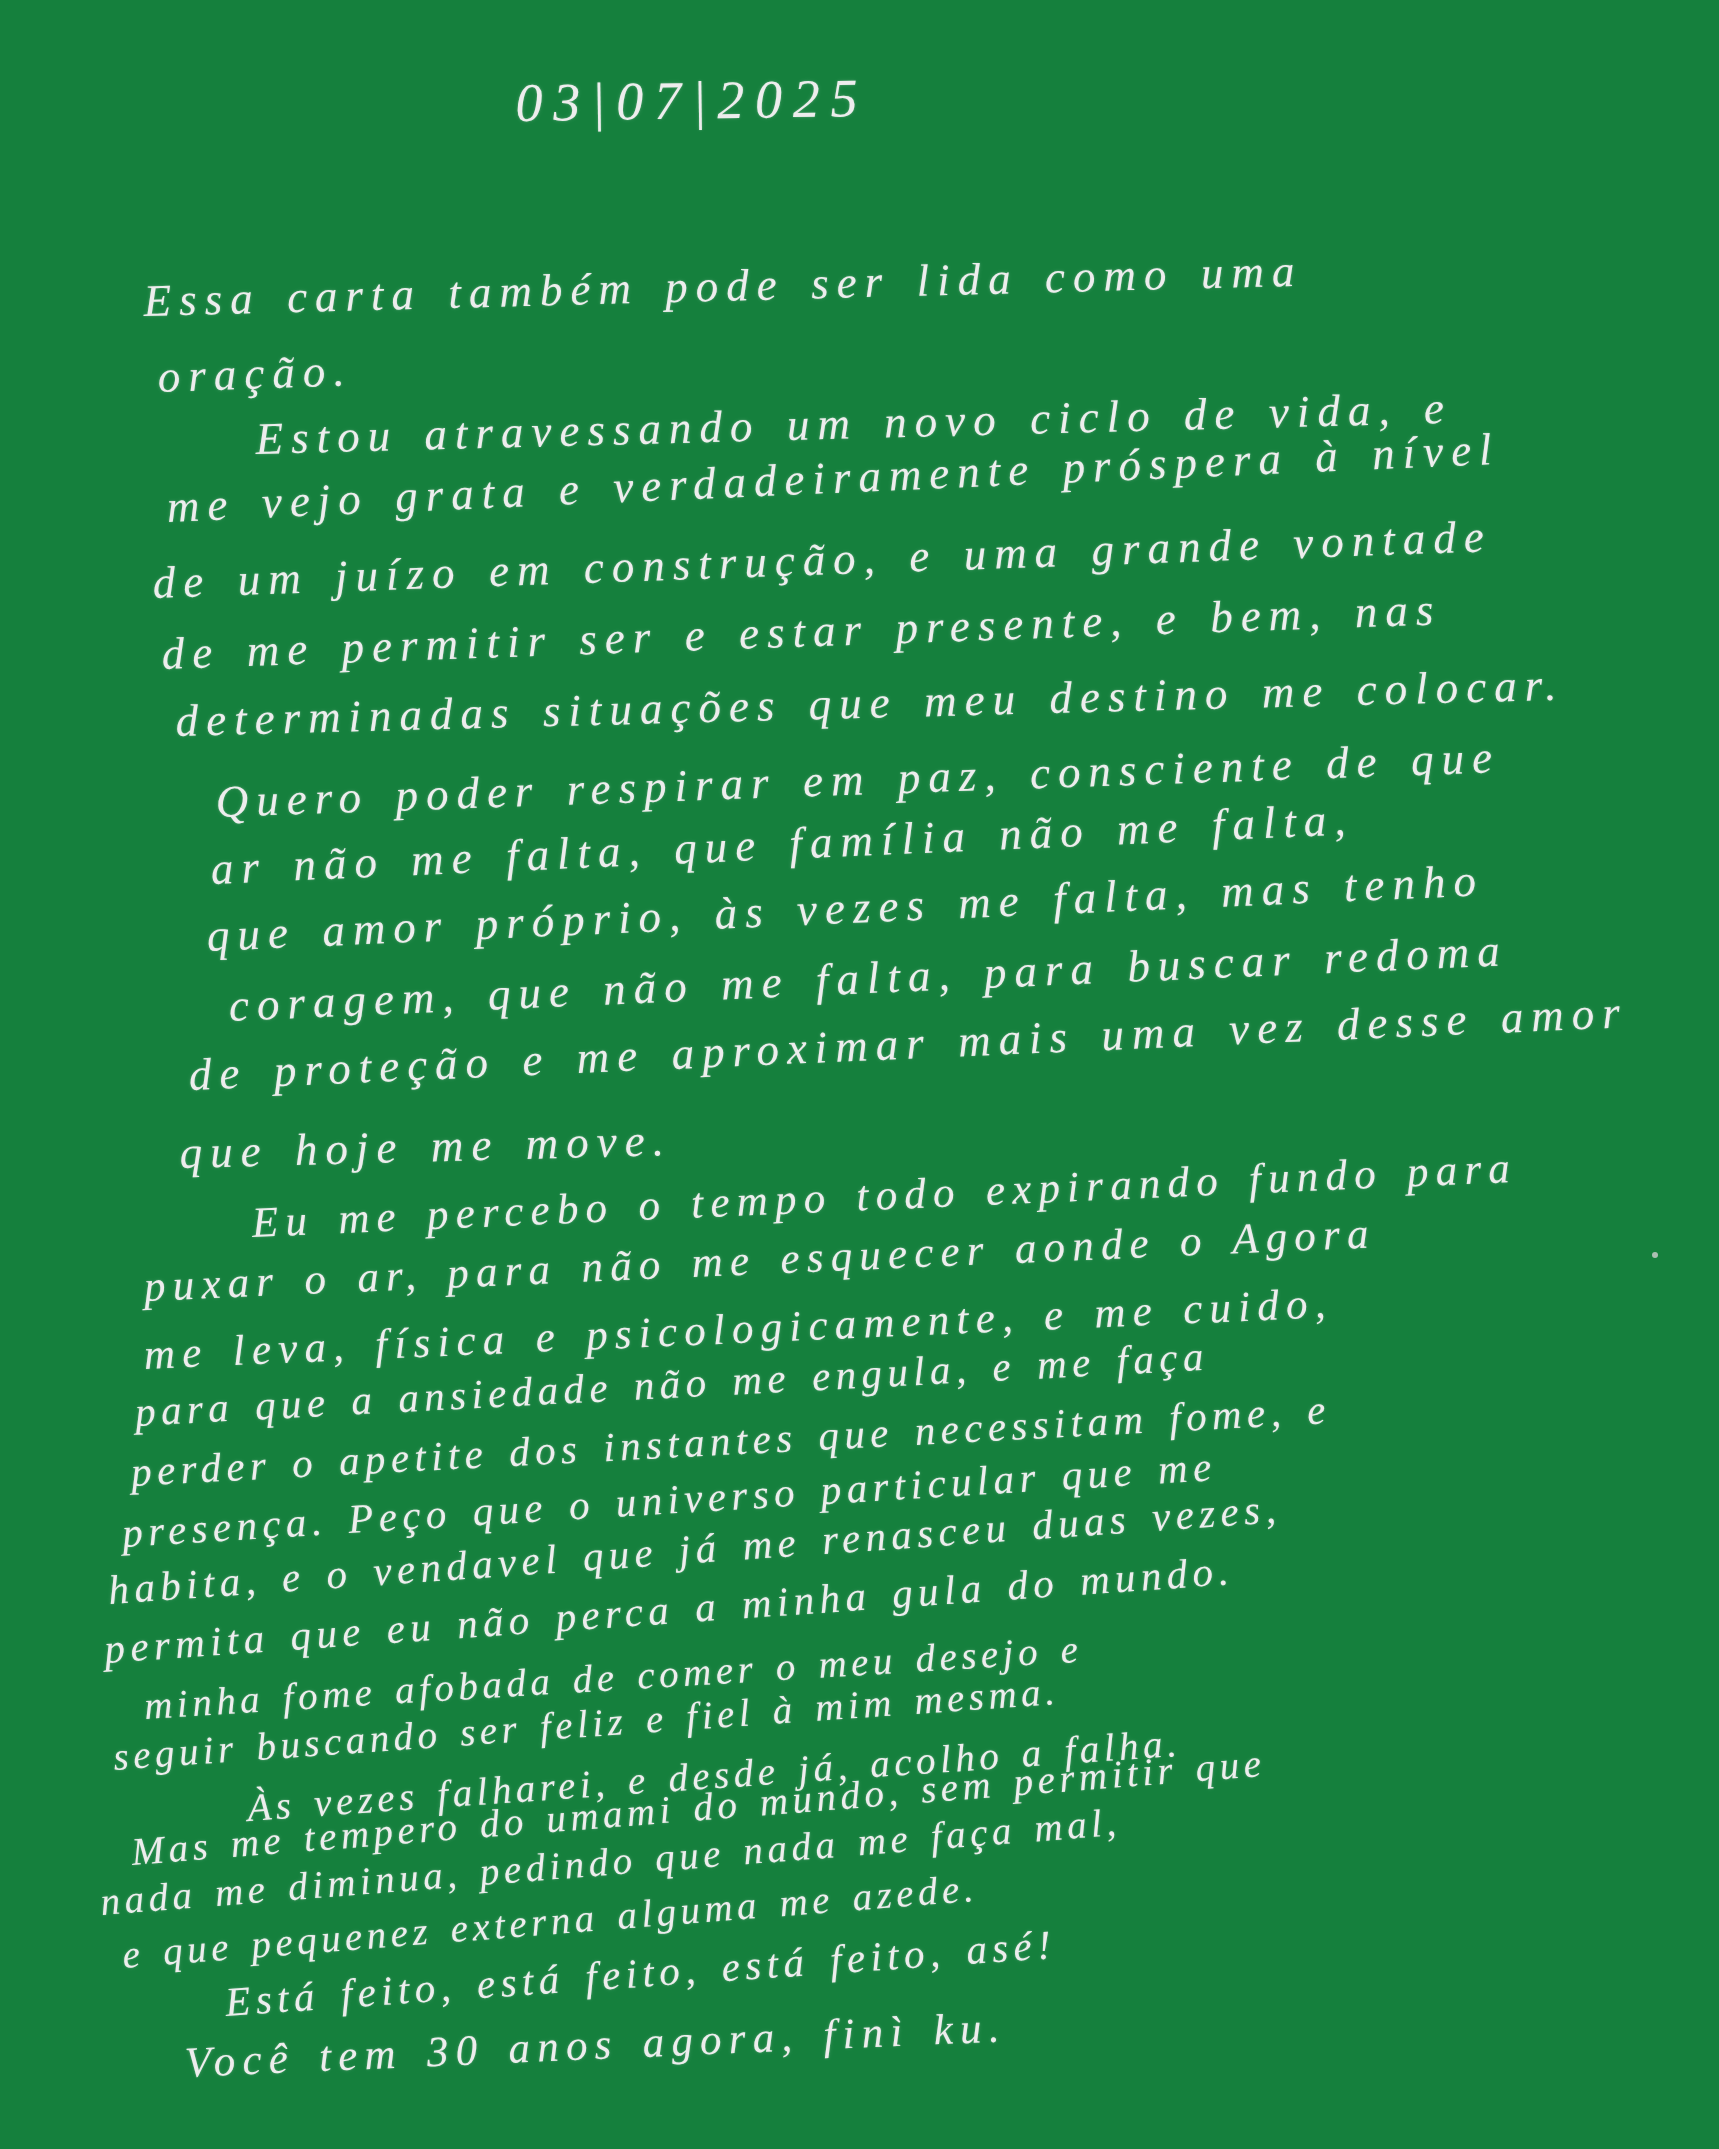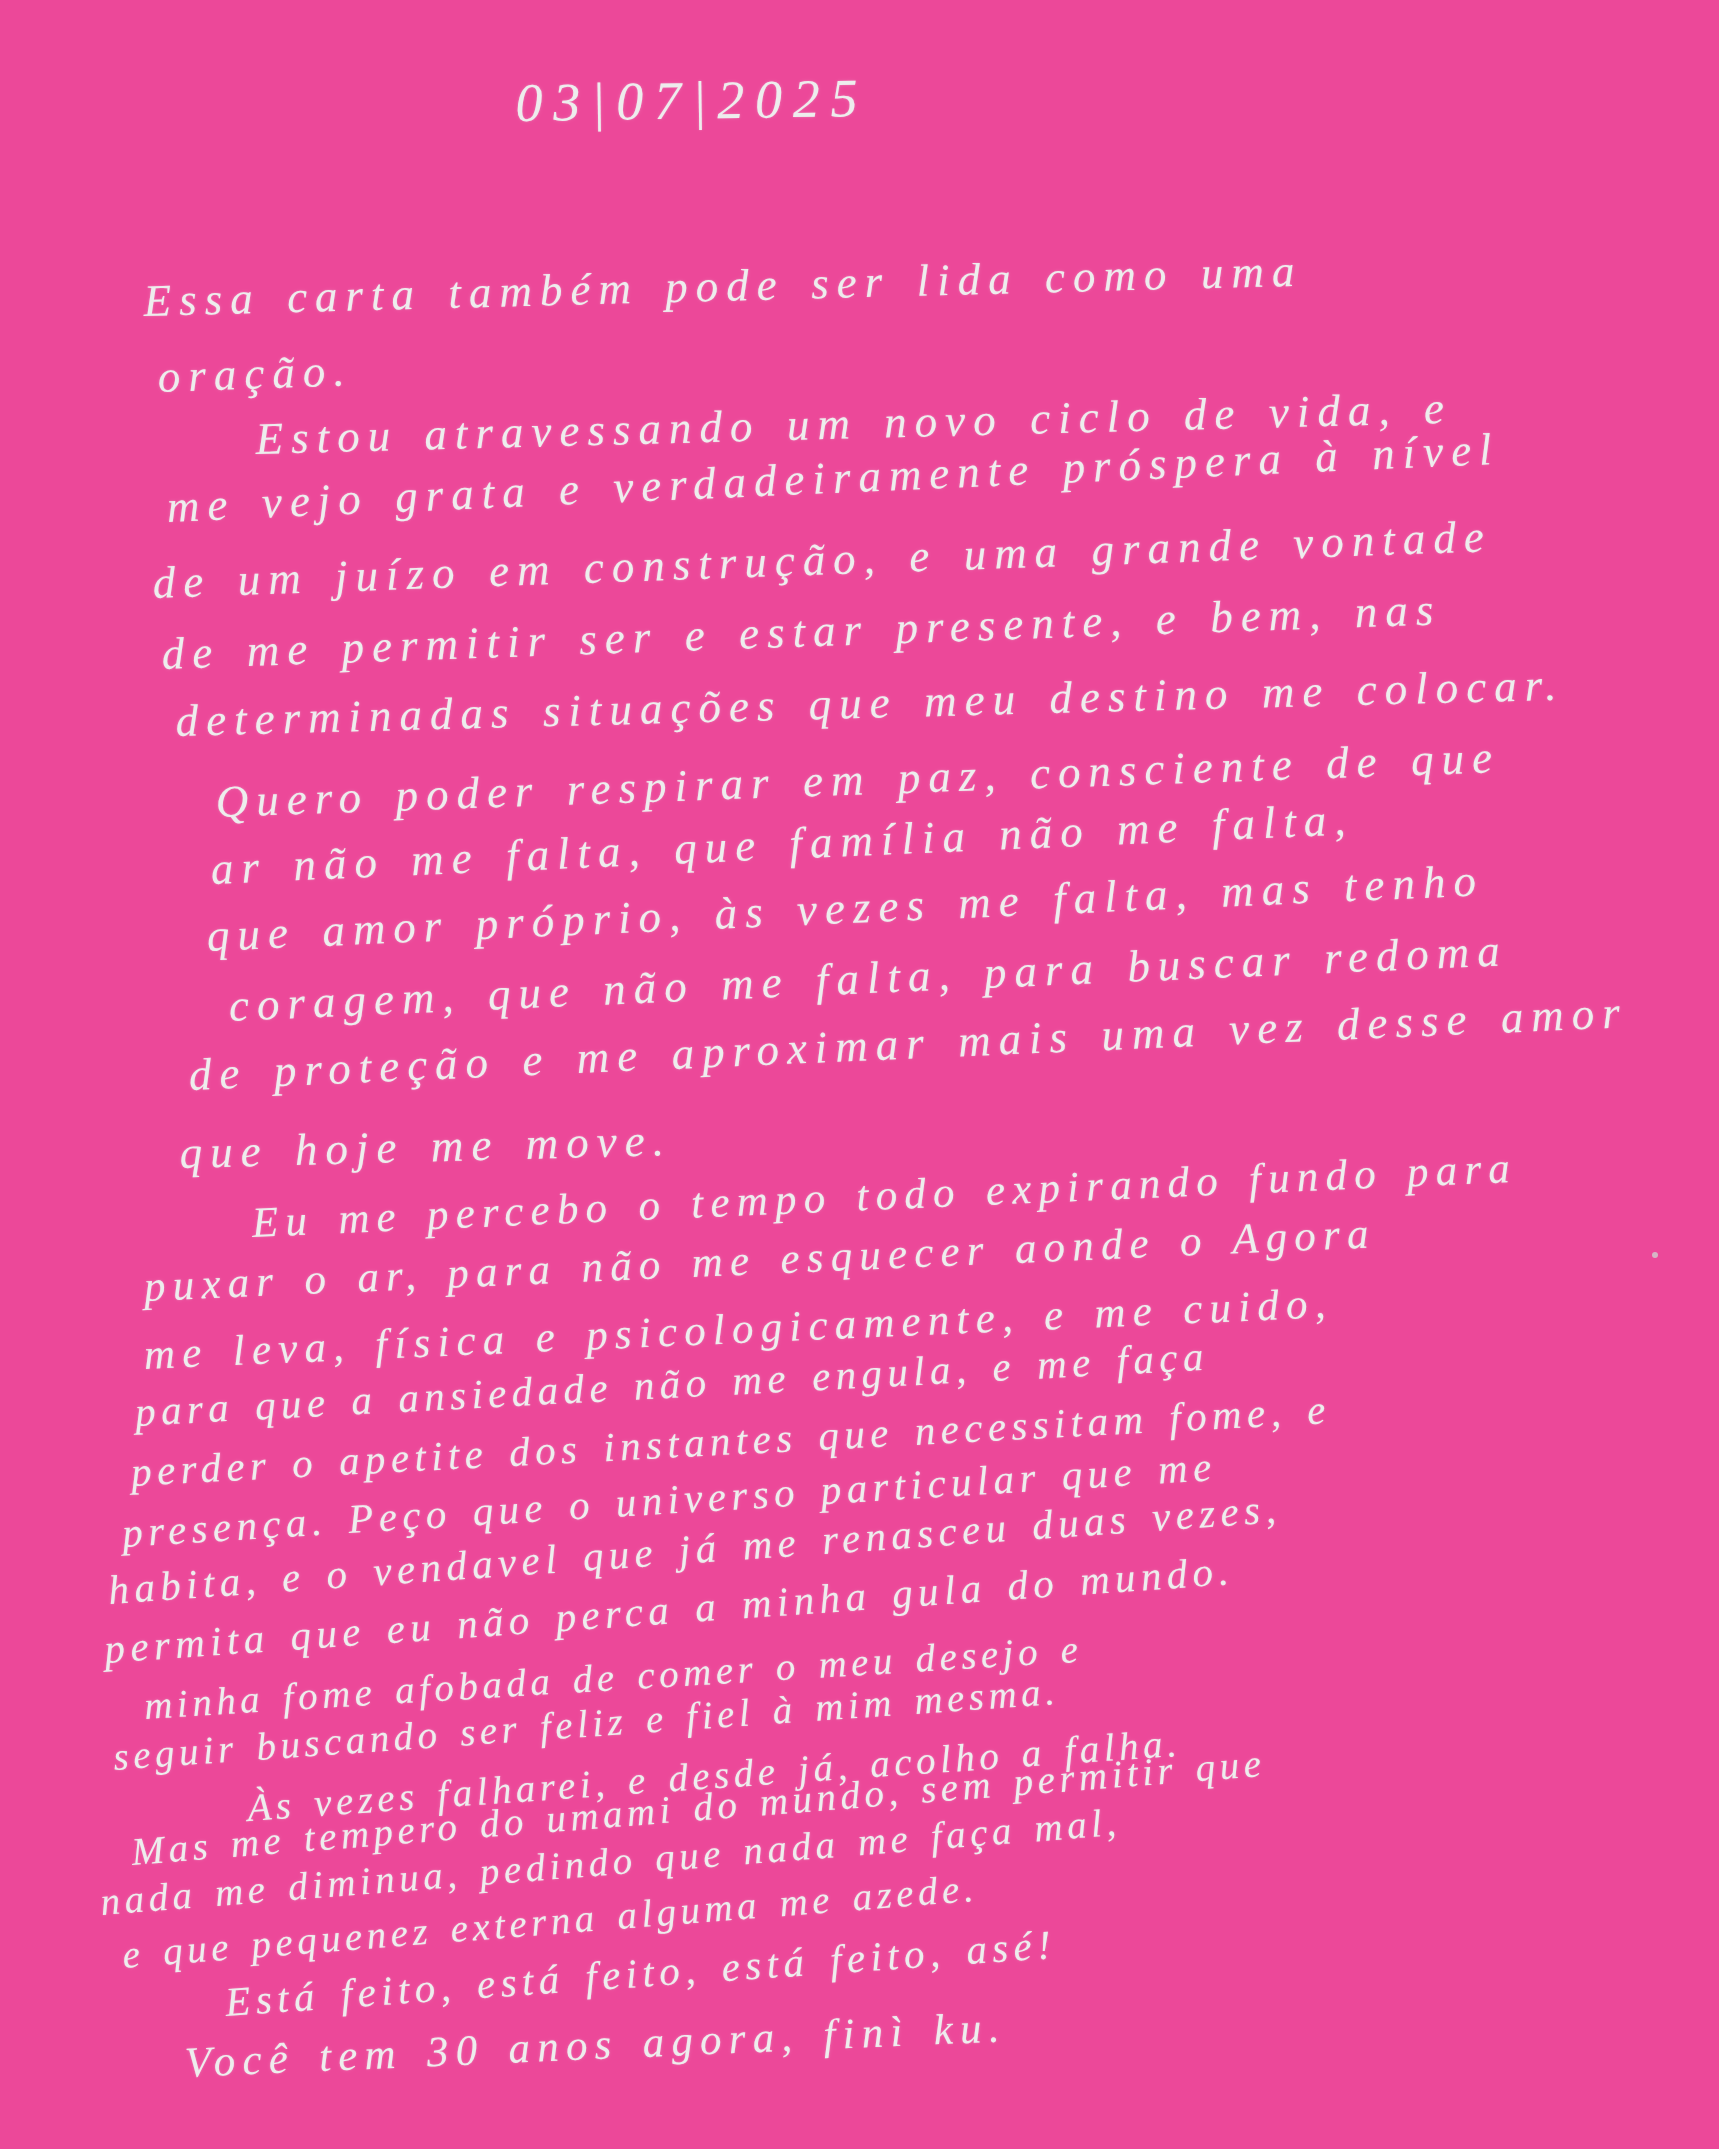--- a/index.html
+++ b/index.html
@@ -4,21 +4,21 @@
 <style>
   html, body {
     margin: 0;
     padding: 0;
     background: #000;
   }
   .page {
     position: relative;
     width: 1720px;
     height: 2149px;
-    background: #ec4899;
+    background: #15803d;
     overflow: hidden;
     font-family: "Liberation Serif", serif;
   }
   .hand {
     position: absolute;
     color: #ededed;
     font-style: italic;
     white-space: nowrap;
     transform-origin: left top;
     text-shadow: 0 0 1.8px rgba(255,255,255,0.35), 0 0 5.4px rgba(255,255,255,0.12);

